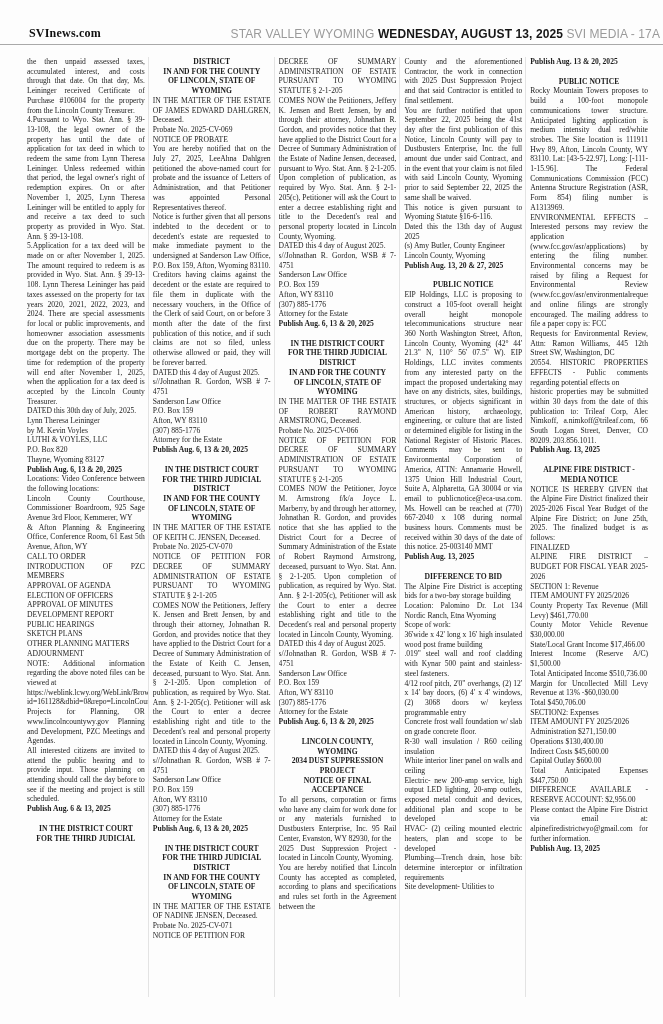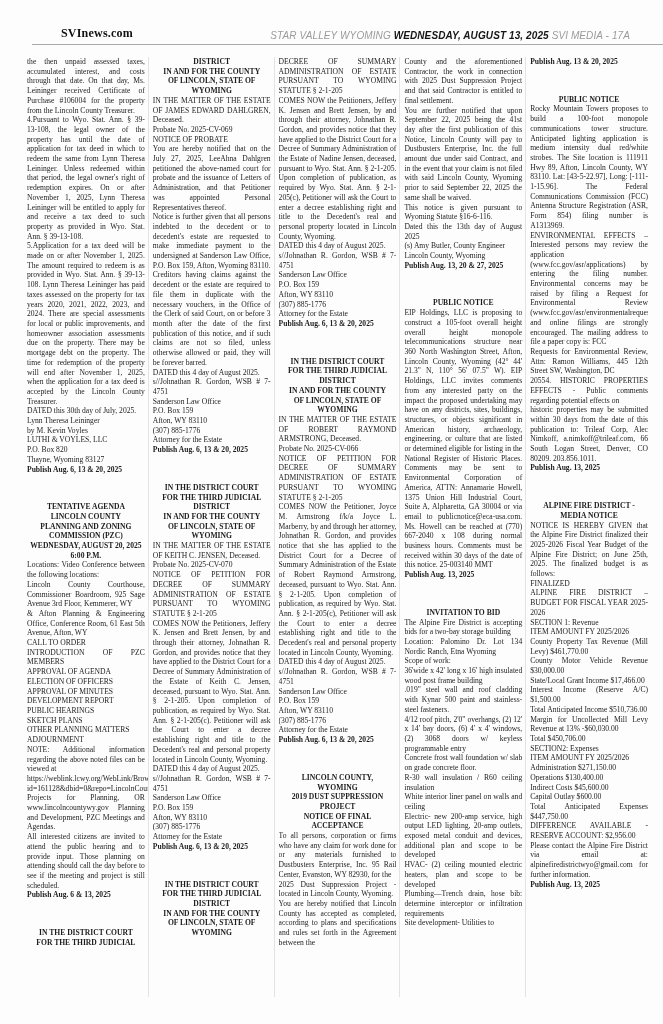--- a/index.html
+++ b/index.html
@@ -9,37 +9,35 @@
     background:#fdfdfd;
     font-family:"Liberation Serif","DejaVu Serif",serif;
     color:#1c1c1c;
     overflow:hidden;
     box-sizing:border-box;
   }
   header{
     display:flex;
     justify-content:space-between;
     align-items:flex-end;
-    padding:26px 33px 3px 29px;
+    padding:26px 3px 3px 29px;
     border-bottom:1px solid #a9a9a9;
-    margin-left:32px;
   }
   .masthead{
     font-size:12px;
     font-weight:bold;
     letter-spacing:.2px;
     color:#111;
   }
   .header-right{
     font-family:"Liberation Sans","DejaVu Sans",sans-serif;
-    font-size:10px;
+    font-size:12px;
     letter-spacing:.1px;
     color:#9a9a9a;
     white-space:nowrap;
-    font-style:italic;
   }
   .header-right .hdr-date{
     color:#161616;
     font-weight:bold;
   }
   main.columns{
     display:flex;
     align-items:stretch;
     padding:12px 15px 0 27px;
     height:952px;
@@ -58,21 +56,21 @@
     margin-right:4px;
   }
   .block{white-space:pre-line;}
   .para{
     text-align:justify;
     text-justify:inter-word;
   }
   .title{
     font-weight:bold;
     text-align:center;
-    margin-top:28px;
+    margin-top:10px;
   }
   .title:first-child{margin-top:0;}
   .pub{
     font-weight:bold;
     padding-right:2px;
   }
 </style>
 </head>
 <body>
 
@@ -91,26 +89,20 @@
         <div class="block para">the then unpaid assessed taxes, accumulated interest, and costs through that date.  On that day, Ms. Leininger received Certificate of Purchase #106004 for the property from the Lincoln County Treasurer.
 4.Pursuant to Wyo. Stat. Ann. § 39-13-108, the legal owner of the property has until the date of application for tax deed in which to redeem the same from Lynn Theresa Leininger.  Unless redeemed within that period, the legal owner's right of redemption expires.  On or after November 1, 2025, Lynn Theresa Leininger will be entitled to apply for and receive a tax deed to such property as provided in Wyo. Stat. Ann. § 39-13-108.
 5.Application for a tax deed will be made on or after November 1, 2025. The amount required to redeem is as provided in Wyo. Stat. Ann. § 39-13-108. Lynn Theresa Leininger has paid taxes assessed on the property for tax years 2020, 2021, 2022, 2023, and 2024.  There are special assessments for local or public improvements, and homeowner association assessments due on the property.  There may be mortgage debt on the property.  The time for redemption of the property will end after November 1, 2025, when the application for a tax deed is accepted by the Lincoln County Treasurer.
 DATED this 30th day of July, 2025.
 Lynn Theresa Leininger
 by M. Kevin Voyles
 LUTHI &amp; VOYLES, LLC
 P.O. Box 820
 Thayne, Wyoming  83127</div>
         <div class="block pub">Publish Aug. 6, 13 &amp; 20, 2025</div>
-        <div class="block title">TENTATIVE AGENDA
-LINCOLN COUNTY
-PLANNING AND ZONING
-COMMISSION (PZC)
-WEDNESDAY, AUGUST 20, 2025
-6:00 P.M.</div>
         <div class="block para">Locations: Video Conference between the following locations:
 Lincoln County Courthouse, Commissioner Boardroom, 925 Sage Avenue 3rd Floor, Kemmerer, WY
 &amp; Afton Planning &amp; Engineering Office, Conference Room, 61 East 5th Avenue, Afton, WY
 CALL TO ORDER
 INTRODUCTION OF PZC MEMBERS
 APPROVAL OF AGENDA
 ELECTION OF OFFICERS
 APPROVAL OF MINUTES
 DEVELOPMENT REPORT
 PUBLIC HEARINGS
@@ -161,20 +153,23 @@
 Afton, WY 83110
 (307) 885-1776
 Attorney for the Estate</div>
         <div class="block pub">Publish Aug. 6, 13 &amp; 20, 2025</div>
         <div class="block title">IN THE DISTRICT COURT
 FOR THE THIRD JUDICIAL
 DISTRICT
 IN AND FOR THE COUNTY
 OF LINCOLN, STATE OF
 WYOMING</div>
+        <div class="block para">IN THE MATTER OF THE ESTATE OF NADINE JENSEN, Deceased.
+Probate No. 2025-CV-071
+NOTICE OF PETITION FOR</div>
       </div>
       <div class="col">
         <div class="block para">DECREE OF SUMMARY ADMINISTRATION OF ESTATE PURSUANT TO WYOMING STATUTE § 2-1-205
 COMES NOW the Petitioners, Jeffery K. Jensen and Brett Jensen, by and through their attorney, Johnathan R. Gordon, and provides notice that they have applied to the District Court for a Decree of Summary Administration of the Estate of Nadine Jensen, deceased, pursuant to Wyo. Stat. Ann. § 2-1-205.  Upon completion of publication, as required by Wyo. Stat. Ann. § 2-1-205(c), Petitioner will ask the Court to enter a decree establishing right and title to the Decedent's real and personal property located in Lincoln County, Wyoming.
 DATED this 4 day of August 2025.
 s//Johnathan R. Gordon, WSB # 7-4751
 Sanderson Law Office
 P.O. Box 159
 Afton, WY 83110
 (307) 885-1776
@@ -193,40 +188,40 @@
 DATED this 4 day of August 2025.
 s//Johnathan R. Gordon, WSB # 7-4751
 Sanderson Law Office
 P.O. Box 159
 Afton, WY 83110
 (307) 885-1776
 Attorney for the Estate</div>
         <div class="block pub">Publish Aug. 6, 13 &amp; 20, 2025</div>
         <div class="block title">LINCOLN COUNTY,
 WYOMING
-2019 DUST SUPPRESSION
+2034 DUST SUPPRESSION
 PROJECT
 NOTICE OF FINAL
 ACCEPTANCE</div>
         <div class="block para">To all persons, corporation or firms who have any claim for work done for or any materials furnished to Dustbusters Enterprise, Inc. 95 Rail Center, Evanston, WY 82930, for the
 2025 Dust Suppression Project - located in Lincoln County, Wyoming.
 You are hereby notified that Lincoln County has accepted as completed, according to plans and specifications and rules set forth in the Agreement between the</div>
       </div>
       <div class="col">
         <div class="block para">County and the aforementioned Contractor, the work in connection with 2025 Dust Suppression Project and that said Contractor is entitled to final settlement.
 You are further notified that upon September 22, 2025 being the 41st day after the first publication of this Notice, Lincoln County will pay to Dustbusters Enterprise, Inc. the full amount due under said Contract, and in the event that your claim is not filed with said Lincoln County, Wyoming prior to said September 22, 2025 the same shall be waived.
 This notice is given pursuant to Wyoming Statute §16-6-116.
 Dated this the 13th day of August 2025
 (s) Amy Butler, County Engineer
 Lincoln County, Wyoming</div>
         <div class="block pub">Publish Aug. 13, 20 &amp; 27, 2025</div>
         <div class="block title">PUBLIC NOTICE</div>
         <div class="block para">EIP Holdings, LLC is proposing to construct a 105-foot overall height overall height monopole telecommunications structure near 360 North Washington Street, Afton, Lincoln County, Wyoming (42° 44' 21.3" N, 110° 56' 07.5" W). EIP Holdings, LLC invites comments from any interested party on the impact the proposed undertaking may have on any districts, sites, buildings, structures, or objects significant in American history, archaeology, engineering, or culture that are listed or determined eligible for listing in the National Register of Historic Places. Comments may be sent to Environmental Corporation of America, ATTN: Annamarie Howell, 1375 Union Hill Industrial Court, Suite A, Alpharetta, GA 30004 or via email to publicnotice@eca-usa.com. Ms. Howell can be reached at (770) 667-2040 x 108 during normal business hours. Comments must be received within 30 days of the date of this notice. 25-003140 MMT</div>
         <div class="block pub">Publish Aug. 13, 2025</div>
-        <div class="block title">INVITATION TO BID</div>
+        <div class="block title">DIFFERENCE TO BID</div>
         <div class="block para">The Alpine Fire District is accepting bids for a two-bay storage building
 Location: Palomino Dr. Lot 134 Nordic Ranch, Etna Wyoming
 Scope of work:
 36'wide x 42' long x 16' high insulated wood post frame building
 .019" steel wall and roof cladding with Kynar 500 paint and stainless-steel fasteners.
 4/12 roof pitch, 2'0" overhangs, (2) 12' x 14' bay doors, (6) 4' x 4' windows, (2) 3068 doors w/ keyless programmable entry
 Concrete frost wall foundation w/ slab on grade concrete floor.
 R-30 wall insulation / R60 ceiling insulation
 White interior liner panel on walls and ceiling
 Electric- new 200-amp service, high output LED lighting, 20-amp outlets, exposed metal conduit and devices, additional plan and scope to be developed

